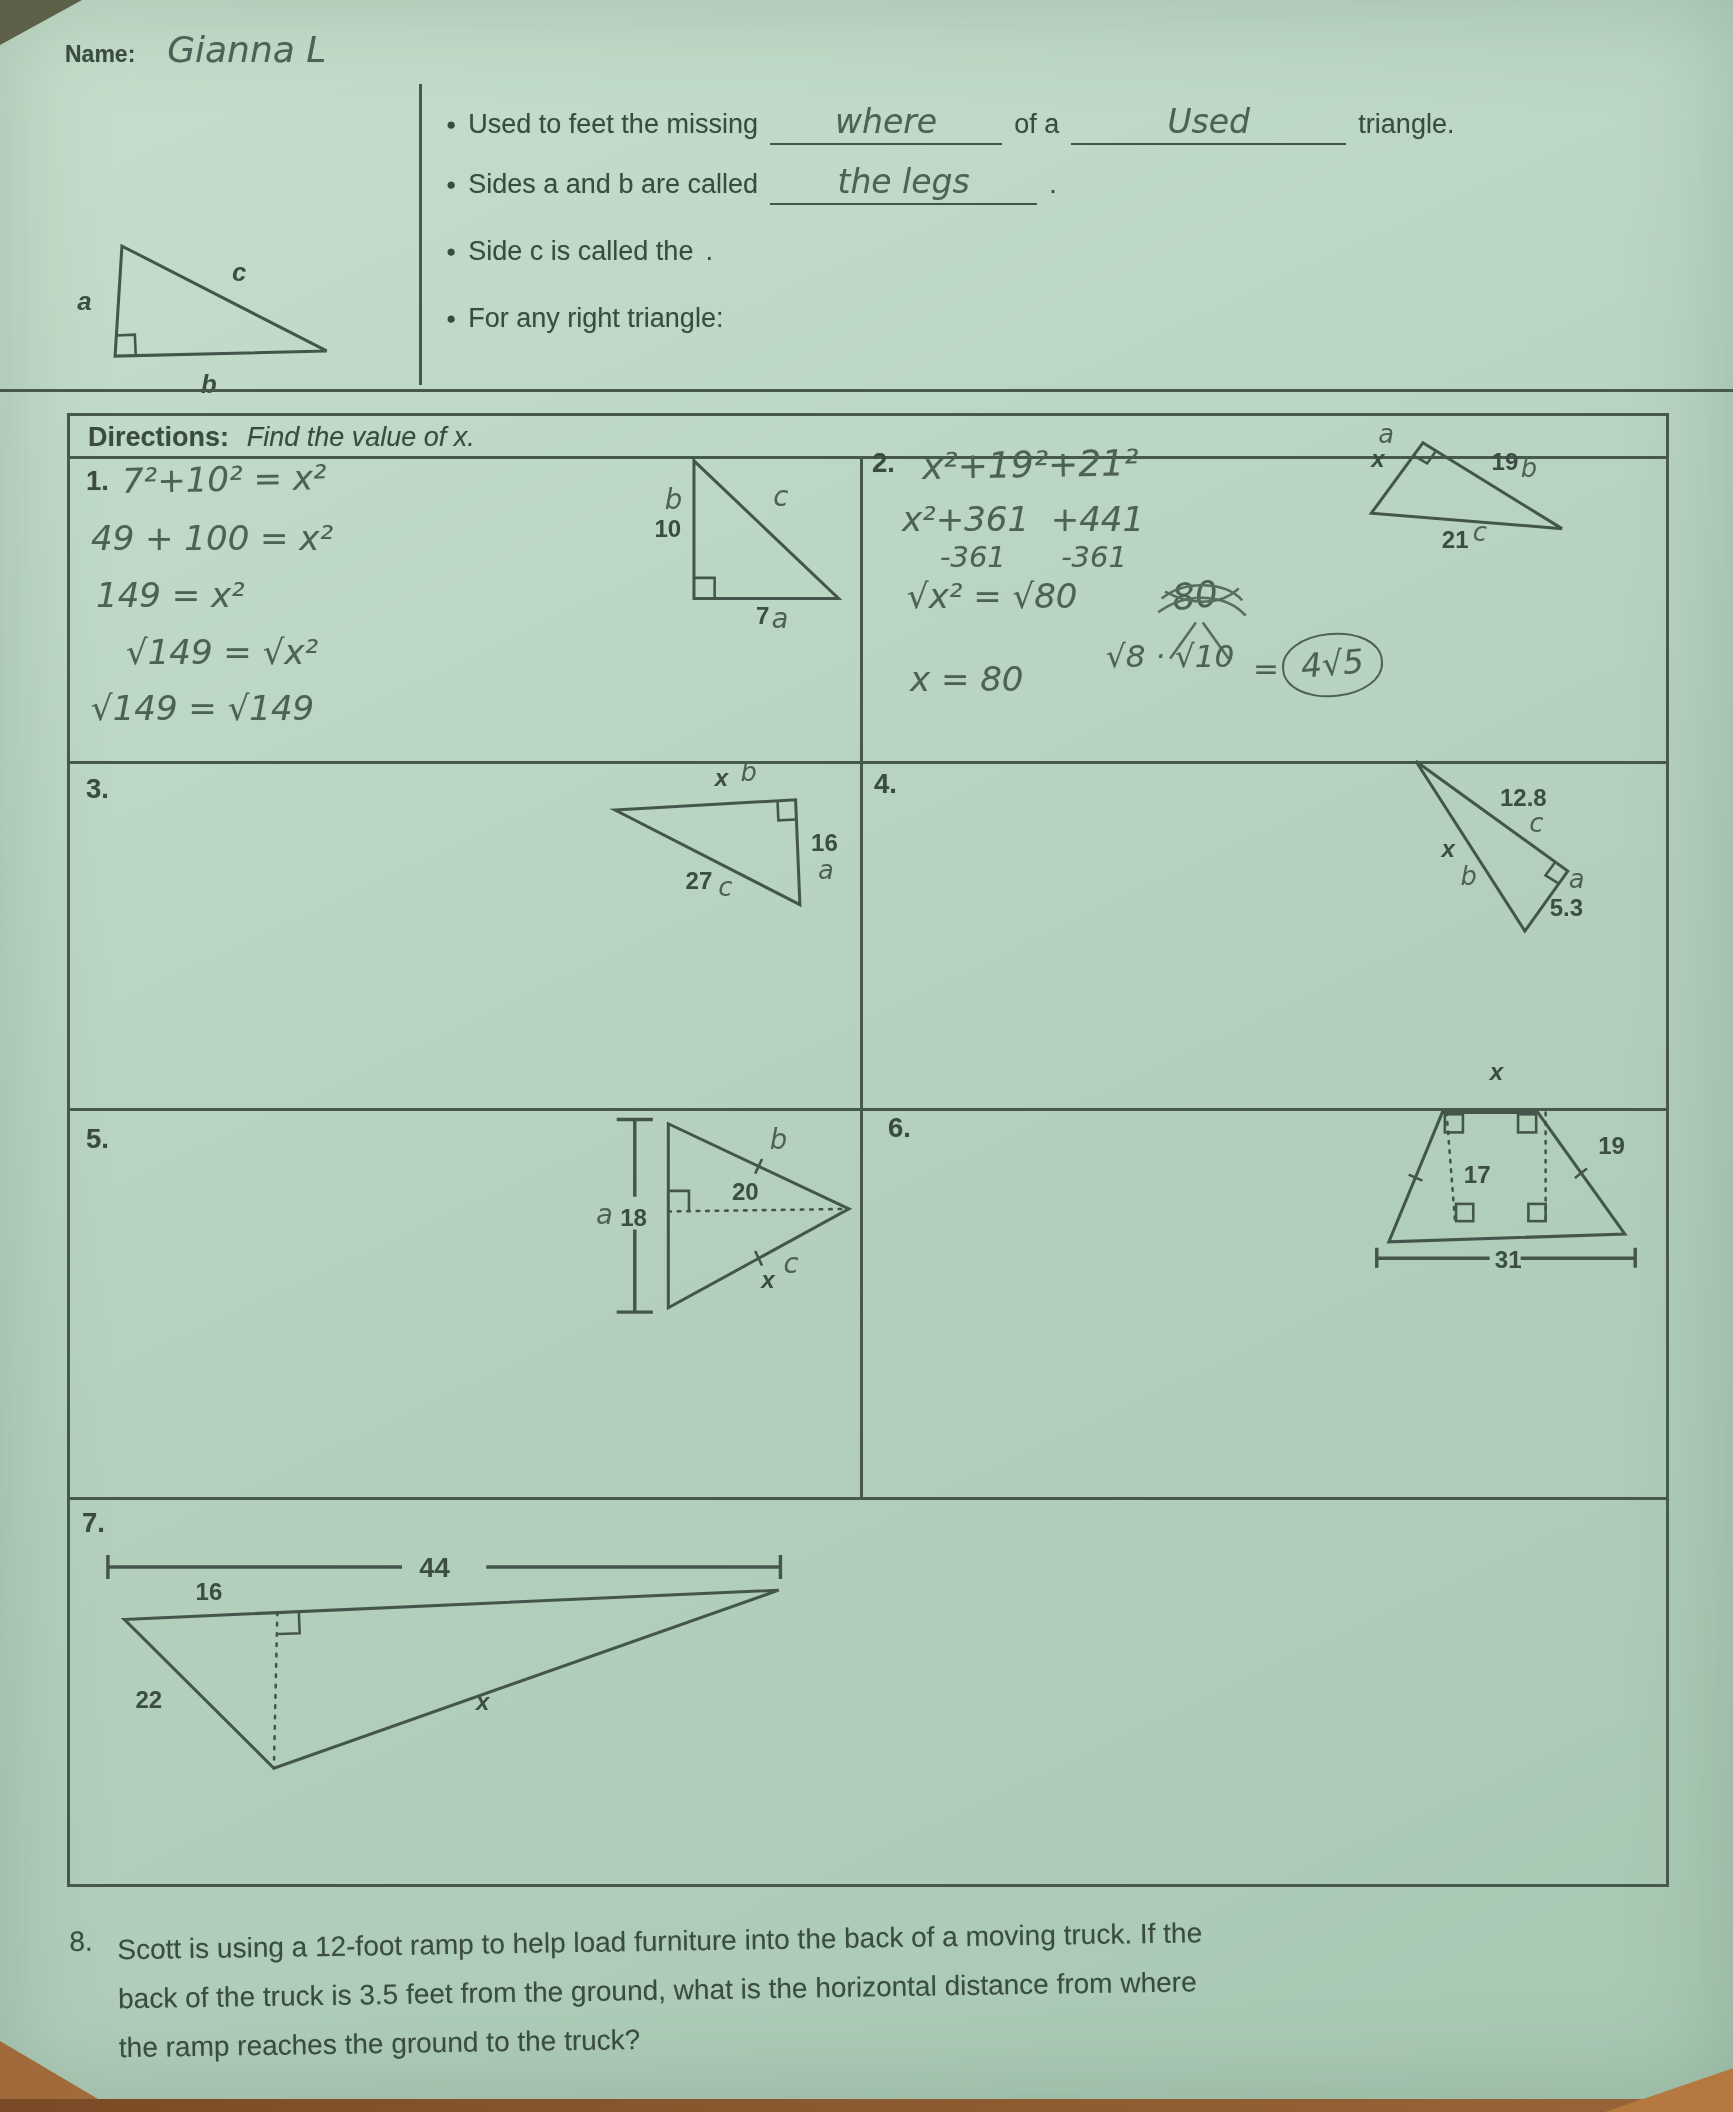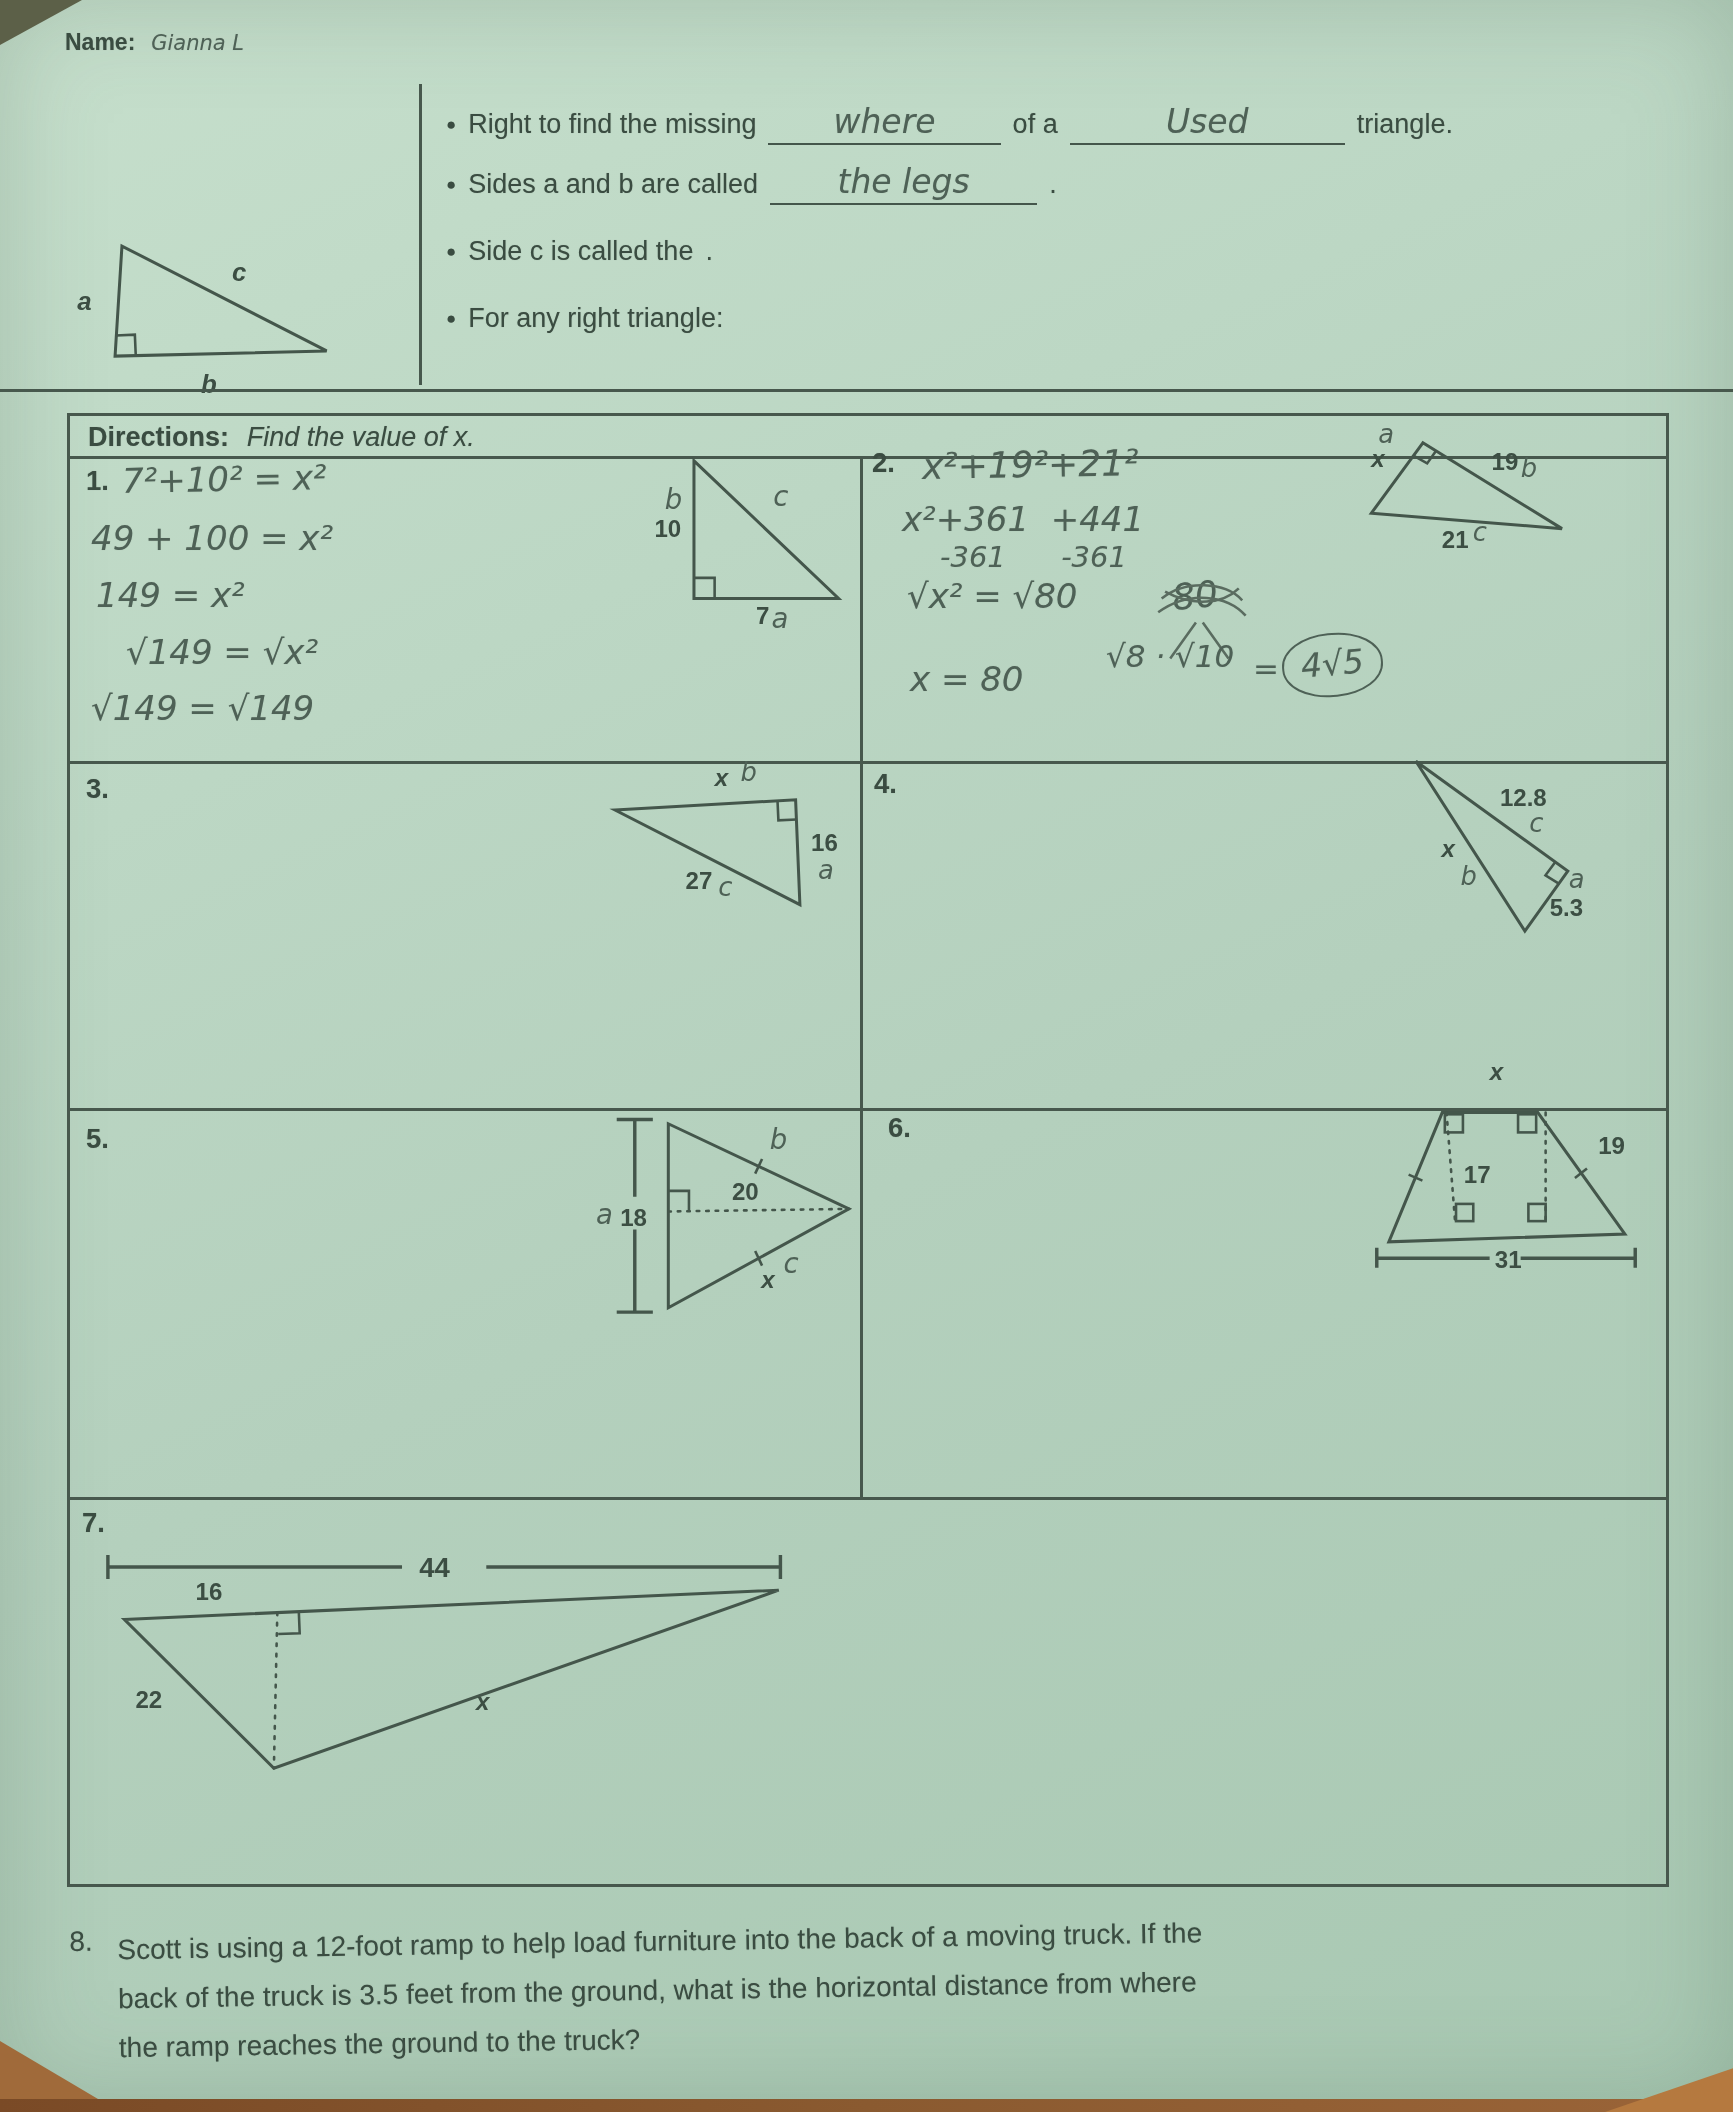--- a/index.html
+++ b/index.html
@@ -35,37 +35,37 @@
   .wedge{position:absolute;}
 </style>
 </head>
 <body>
 
 <div class="stage">
   <div class="paper">
 
     <div class="abs" style="left:65px;top:29px;">
       <span class="print bold" style="font-size:23px;">Name:</span>
-      <span class="hw" style="font-size:21px;margin-left:12px;">Gianna L</span>
+      <span class="hw" style="font-size:36px;margin-left:28px;">Gianna L</span>
     </div>
 
 
     <div class="vline" style="left:419px;top:84px;height:301px;"></div>
 
     <svg class="abs" style="left:53px;top:234px;" width="297" height="172" viewBox="0 0 345 200">
       <polygon points="80,14 72,142 318,136" fill="none" stroke="#44564b" stroke-width="3.5"></polygon>
       <path d="M73,118 L95,117 L96,140" fill="none" stroke="#44564b" stroke-width="3"></path>
       <text x="28" y="88" class="svgprint svgitalic" font-size="30">a</text>
       <text x="208" y="55" class="svgprint svgitalic" font-size="30">c</text>
       <text x="172" y="185" class="svgprint svgitalic" font-size="30">b</text>
     </svg>
 
     <div class="bullet-row" style="top:102px;">
       <span class="dot">●</span>
-      <span class="print">Right to find the missing</span>
+      <span class="print">Used to feet the missing</span>
       <span class="fill" style="min-width:215px;"><span class="hw" style="font-size:33px;">where</span></span>
       <span class="print">of a</span>
       <span class="fill" style="min-width:258px;"><span class="hw" style="font-size:33px;">Used</span></span>
       <span class="print">triangle.</span>
     </div>
 
     <div class="bullet-row" style="top:162px;">
       <span class="dot">●</span>
       <span class="print">Sides a and b are called</span>
       <span class="fill" style="min-width:250px;"><span class="hw" style="font-size:33px;">the legs</span></span>

